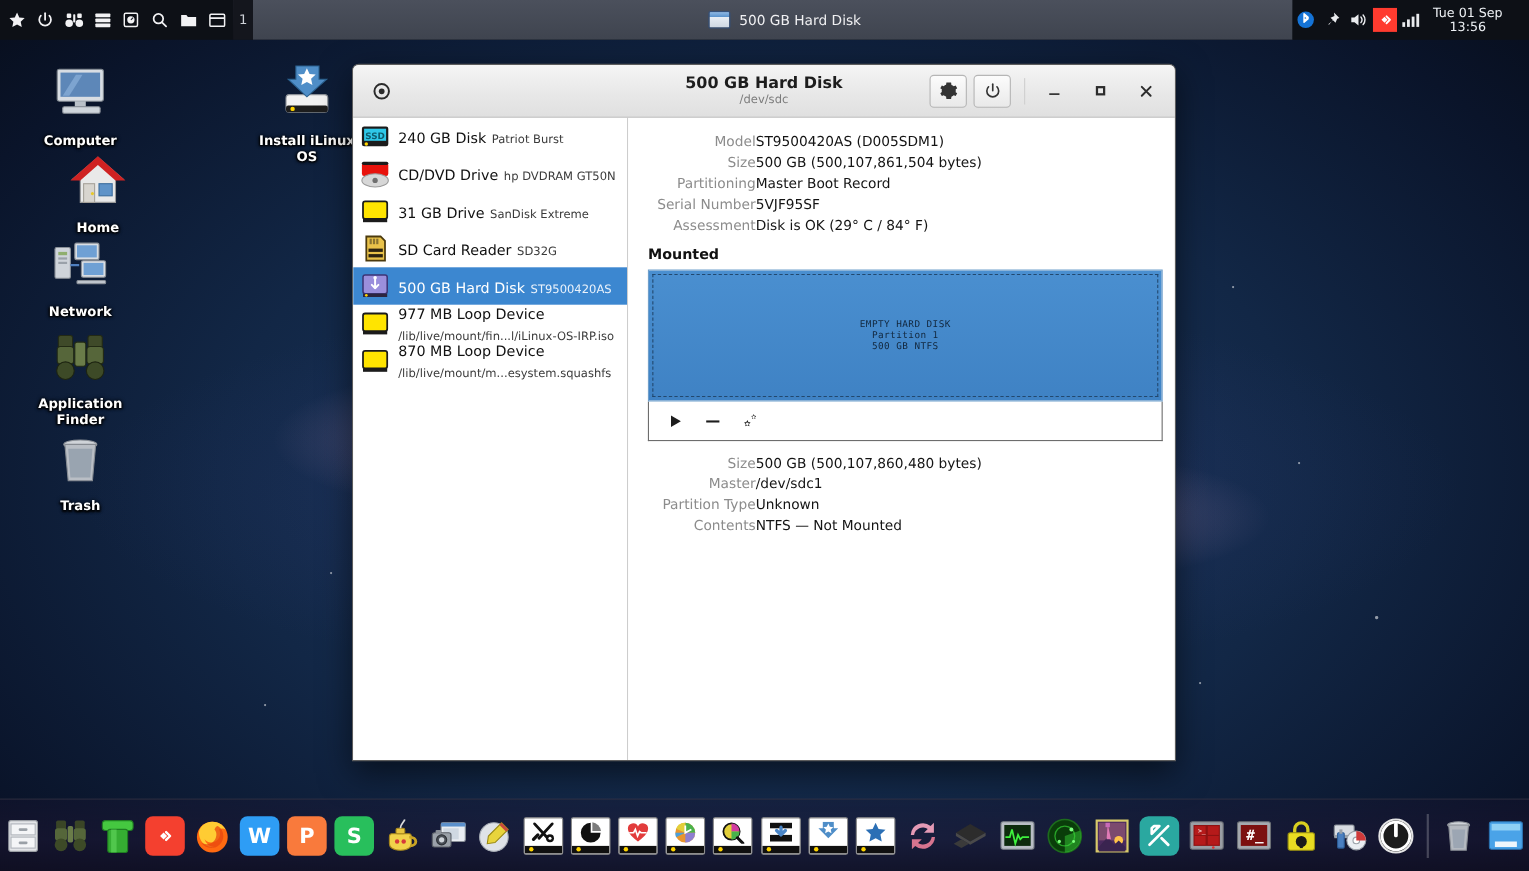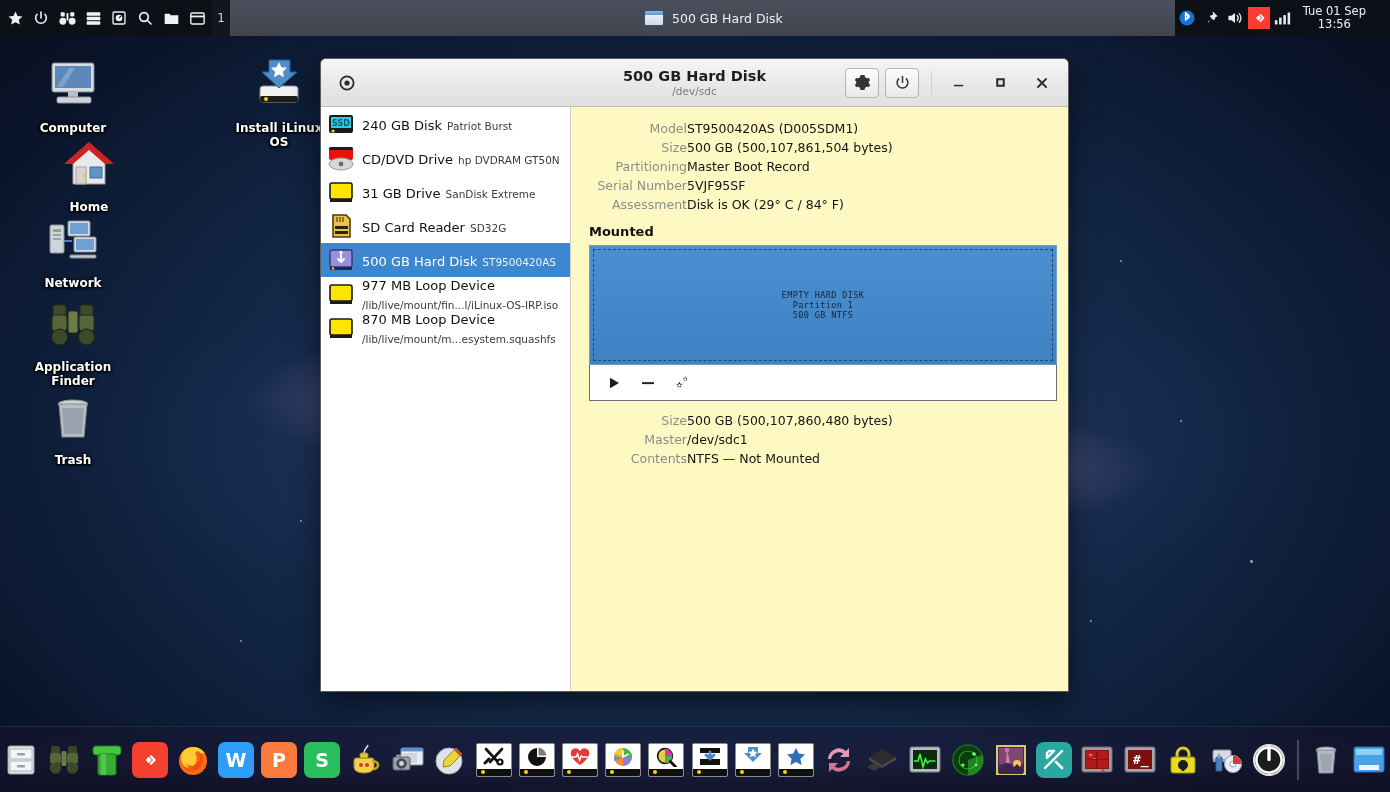--- a/index.html
+++ b/index.html
@@ -90,21 +90,21 @@
   }
   .dev.sel { background:#3c87d0; }
   .dev .txt { min-width:0; }
   .dev .n1 { font-size:13px; color:#101010; line-height:15px; white-space:nowrap; overflow:hidden; text-overflow:ellipsis; }
   .dev .n2 { font-size:10.5px; color:#3a3a3a; line-height:13px; white-space:nowrap; overflow:hidden; text-overflow:ellipsis; }
   .dev.sel .n1 { color:#fff; }
   .dev.sel .n2 { color:#eaf2fb; }
   .devico { width:28px; height:28px; flex:0 0 28px; position:relative; }
 
   
-  #pane { flex:1; background:#fef9c3; padding:12px 14px 0 0; overflow:hidden; }
+  #pane { flex:1; background:#ffffff; padding:12px 14px 0 0; overflow:hidden; }
   table.props { border-collapse:collapse; }
   table.props td { font-size:12.5px; padding:2px 0; vertical-align:top; }
   td.k { color:#8c8c8c; text-align:right; padding-right:9px; width:116px; white-space:nowrap; }
   td.v { color:#141414; white-space:nowrap; }
   #volumes-hd { font-size:13px; font-weight:bold; color:#111; margin:10px 0 6px 18px; }
   #volbox { margin-left:18px; margin-right:0; width:468px; }
   #volbar {
     height:120px; background:linear-gradient(180deg,#4a8fd0 0%,#3f82c4 100%);
     border:1px solid #6f9fcb; position:relative;
     display:flex; align-items:center; justify-content:center;
@@ -563,20 +563,24 @@
         <tbody>
             <tr>
           <td class="k">Size</td>
           <td class="v">500 GB (500,107,860,480 bytes)</td>
         </tr>
         <tr>
           <td class="k">Master</td>
           <td class="v">/dev/sdc1</td>
         </tr>
         <tr>
+          <td class="k">Partition Type</td>
+          <td class="v">Unknown</td>
+        </tr>
+        <tr>
           <td class="k">Contents</td>
           <td class="v">NTFS — Not Mounted</td>
         </tr>
       </tbody>
         </table>
 
     </div>
   </div>
 </div>
 

